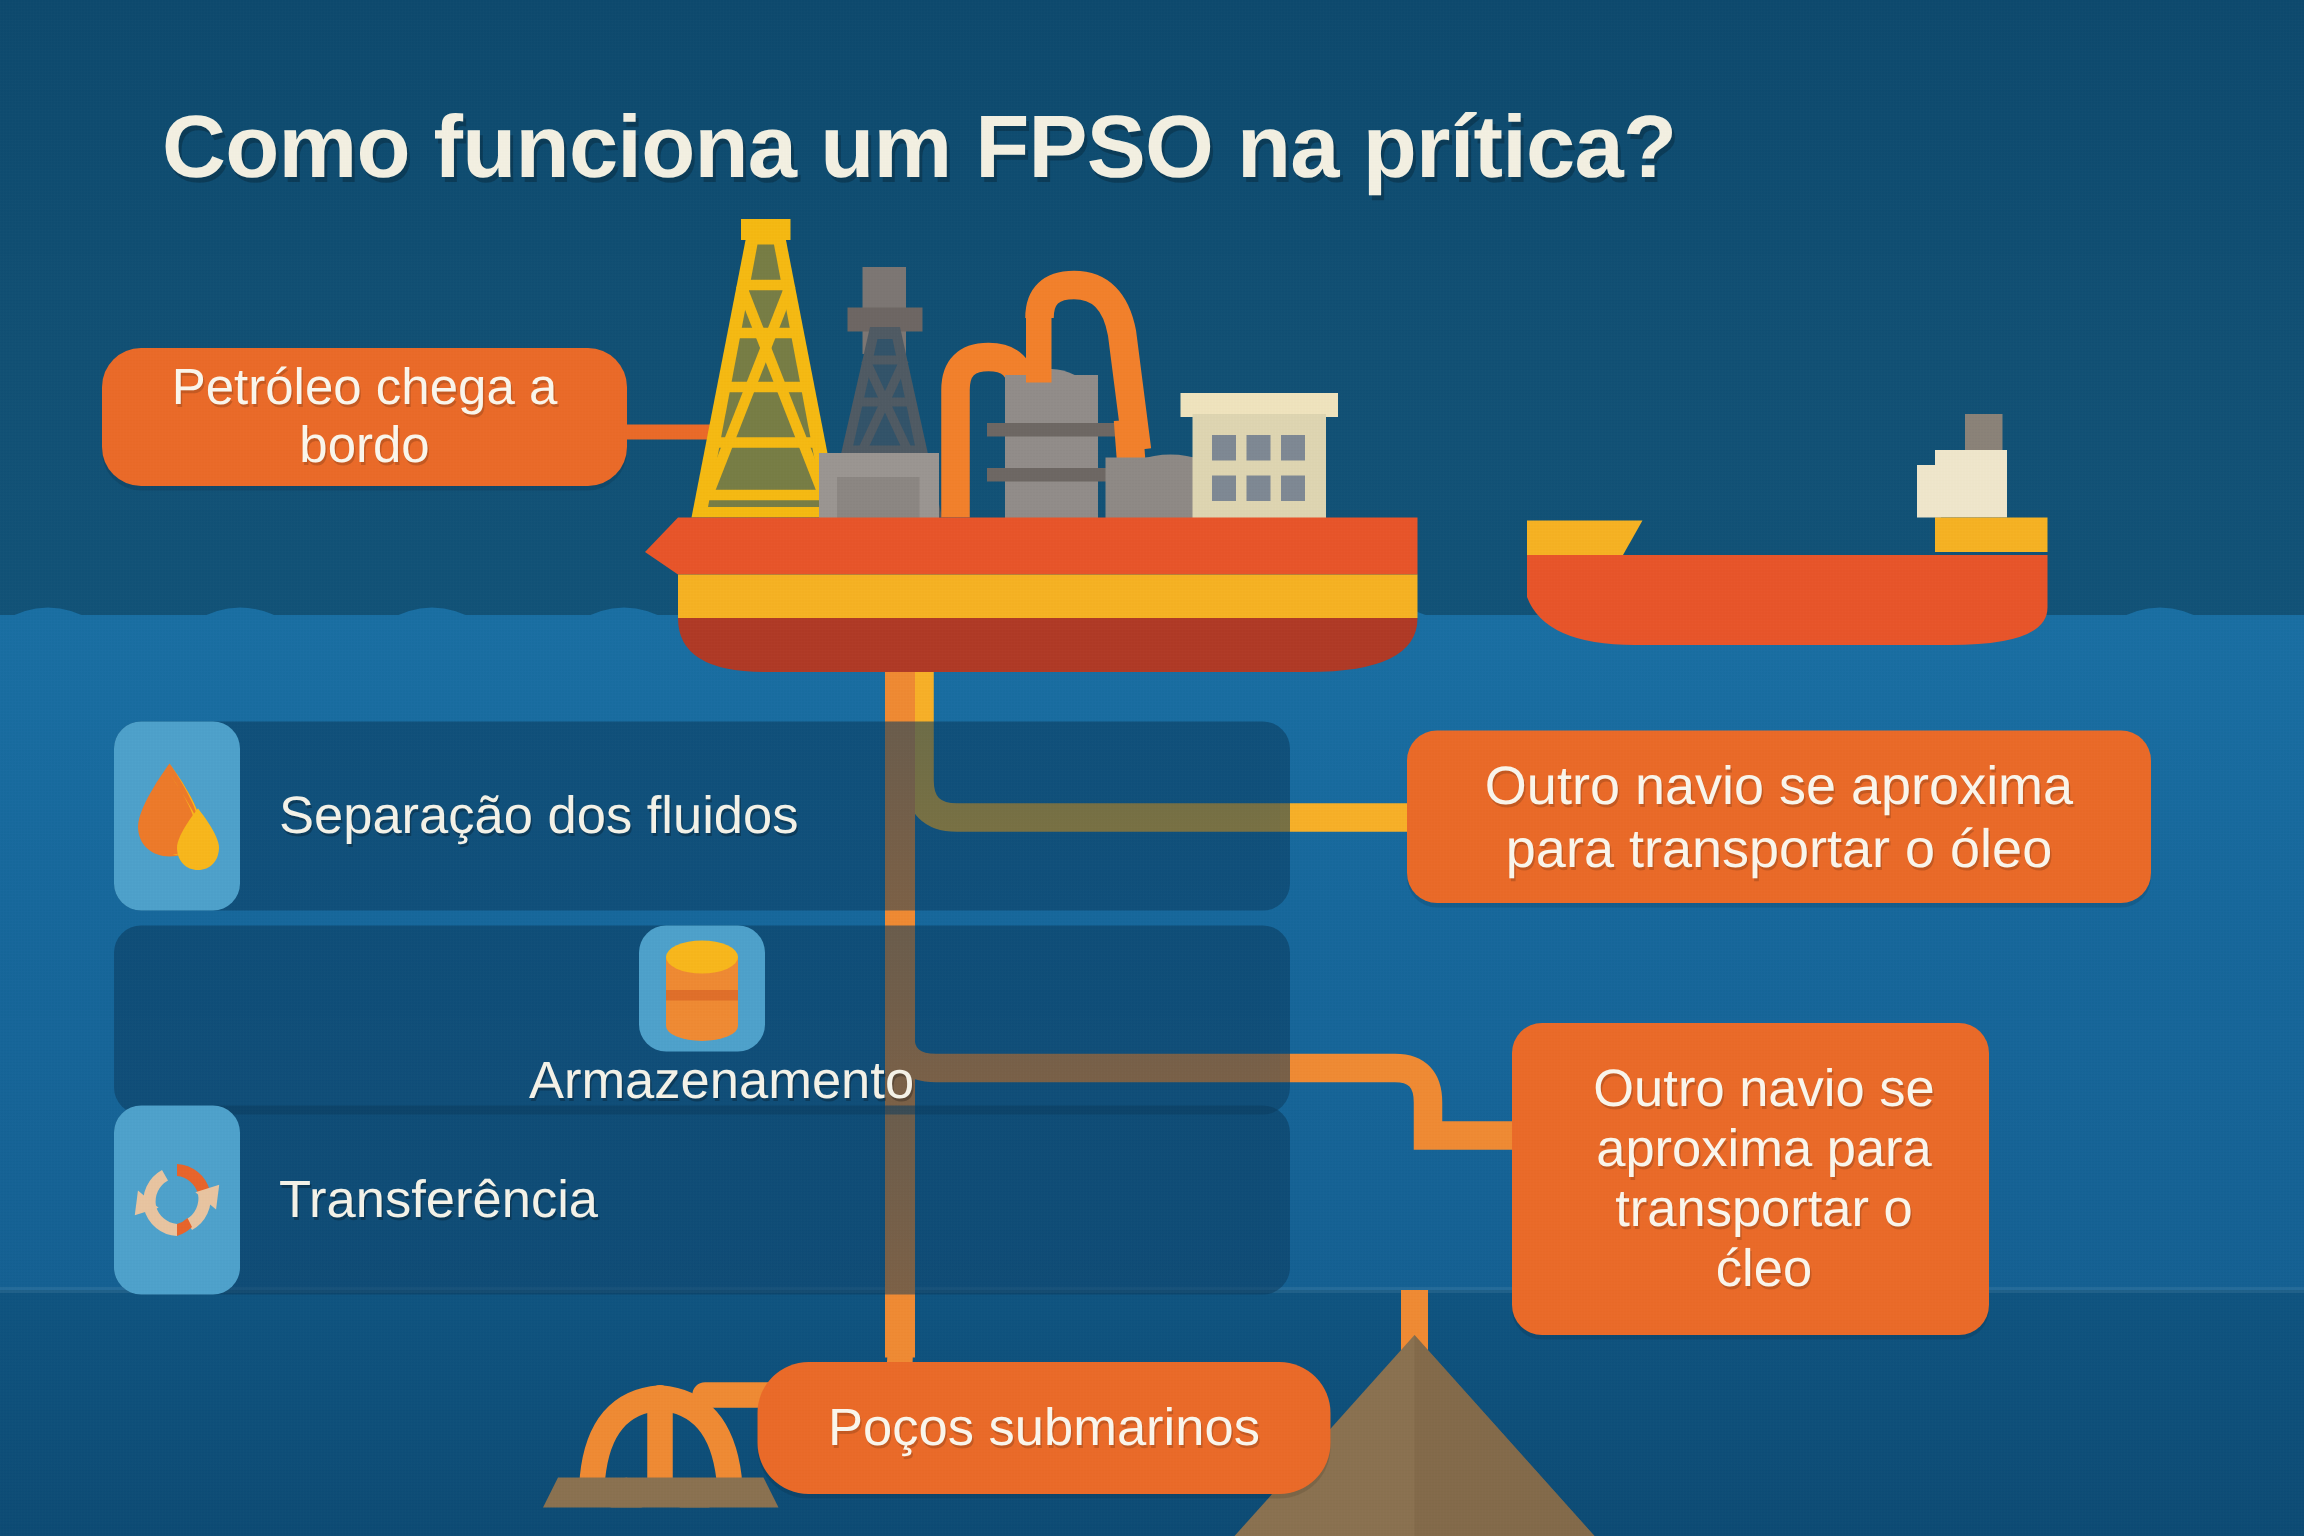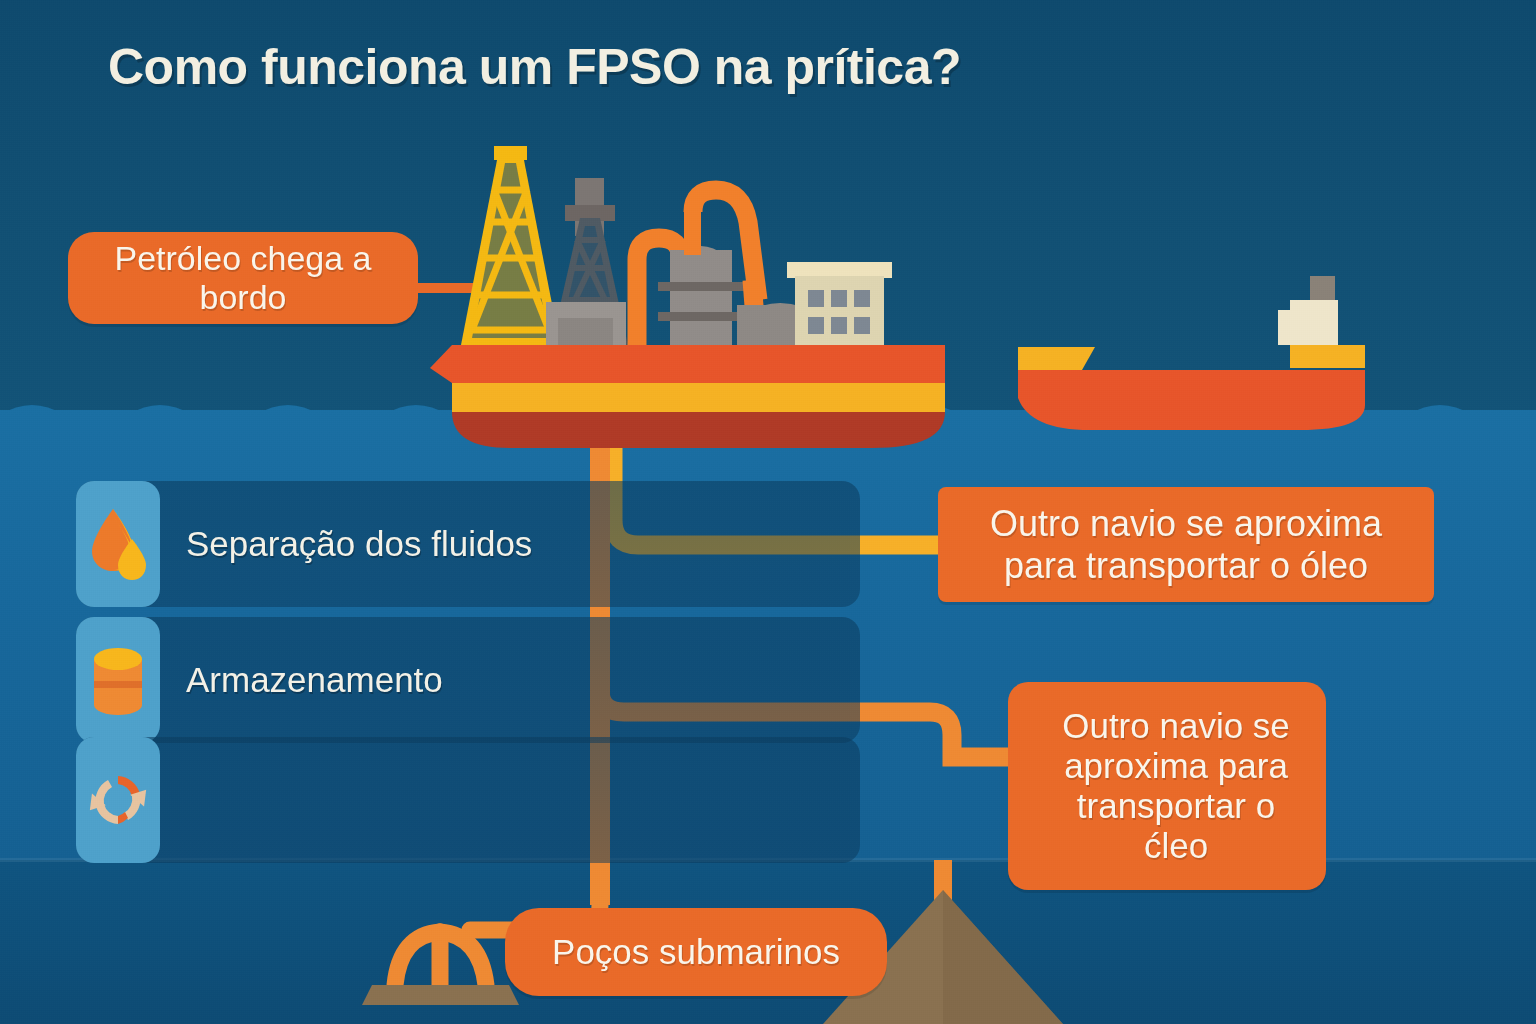--- a/index.html
+++ b/index.html
@@ -43,23 +43,23 @@
     pointer-events: none;
     opacity: .16;
     background-image:
       repeating-linear-gradient(0deg, rgba(255,255,255,.035) 0 1px, rgba(0,0,0,.03) 1px 2px),
       repeating-linear-gradient(90deg, rgba(255,255,255,.03) 0 1px, rgba(0,0,0,.025) 1px 2px);
   }
 
   
   .title {
     position: absolute;
-    left: 108px; top: 38px;
+    left: 108px; top: 64px;
     width: 1260px;
-    font-size: 50px;
+    font-size: 59px;
     font-weight: bold;
     letter-spacing: -0.5px;
     color: #f3f0e2;
     text-shadow: 2px 3px 0 rgba(0,0,0,.22);
     white-space: nowrap;
   }
 
   
   .callout {
     position: absolute;
@@ -77,21 +77,21 @@
     padding: 6px 18px;
   }
   #callout-oil-arrives {
     left: 68px; top: 232px; width: 350px; height: 92px;
     font-size: 34px;
     border-radius: 26px;
   }
   #callout-ship-top {
     left: 938px; top: 487px; width: 496px; height: 115px;
     font-size: 36px;
-    border-radius: 8px;
+    border-radius: 20px;
   }
   #callout-ship-bottom {
     left: 1008px; top: 682px; width: 318px; height: 208px;
     font-size: 35px;
     border-radius: 20px;
     padding-left: 36px;
   }
   #callout-wells {
     left: 505px; top: 908px; width: 382px; height: 88px;
     font-size: 35px;
@@ -103,21 +103,21 @@
     position: absolute;
     left: 76px;
     width: 784px;
     height: 126px;
     border-radius: 18px;
     background: linear-gradient(180deg, rgba(10,60,95,.58), rgba(10,56,90,.50));
     display: flex;
     align-items: center;
   }
   #prow-0 { top: 481px; }
-  #prow-1 { top: 617px; }
+  #prow-1 { top: 617px; flex-direction: column; }
   #prow-2 { top: 737px; }
   .ptile {
     width: 84px; height: 126px;
     border-radius: 18px;
     background: #4ea1cb;
     flex: 0 0 84px;
     display: flex; align-items: center; justify-content: center;
     position: relative;
   }
   .plabel {
@@ -301,20 +301,21 @@
       <svg width="68" height="68" viewBox="0 0 68 68">
         <path d="M34,10 A24,24 0 0 1 56,28 L48,30 A16,16 0 0 0 34,18 Z" fill="#e8642a"></path>
         <path d="M56,28 A24,24 0 0 1 44,54 L40,47 A16,16 0 0 0 48,30 Z" fill="#e8c4a0"></path>
         <path d="M34,58 A24,24 0 0 1 12,40 L20,38 A16,16 0 0 0 34,50 Z" fill="#e8c4a0"></path>
         <path d="M12,40 A24,24 0 0 1 24,14 L28,21 A16,16 0 0 0 20,38 Z" fill="#e8c4a0"></path>
         <path d="M44,52 A24,24 0 0 1 34,58 L34,50 A16,16 0 0 0 41,46 Z" fill="#e8642a"></path>
         <polygon points="57,22 66,36 48,36" fill="#e8c4a0" transform="rotate(40 57 30)"></polygon>
         <polygon points="11,46 20,32 2,32" fill="#e8c4a0" transform="rotate(40 11 38)"></polygon>
       </svg>
     </div>
+    <div class="plabel">Transferência</div>
   </div>
 
   <div class="title">Como funciona um FPSO na prítica?</div>
 
   <div class="callout" id="callout-oil-arrives">Petróleo chega a bordo</div>
   <div class="callout" id="callout-ship-top">Outro navio se aproxima para transportar o óleo</div>
   <div class="callout" id="callout-ship-bottom">Outro navio se aproxima para transportar o ćleo</div>
   <div class="callout" id="callout-wells">Poços submarinos</div>
 
   <div class="grain"></div>

